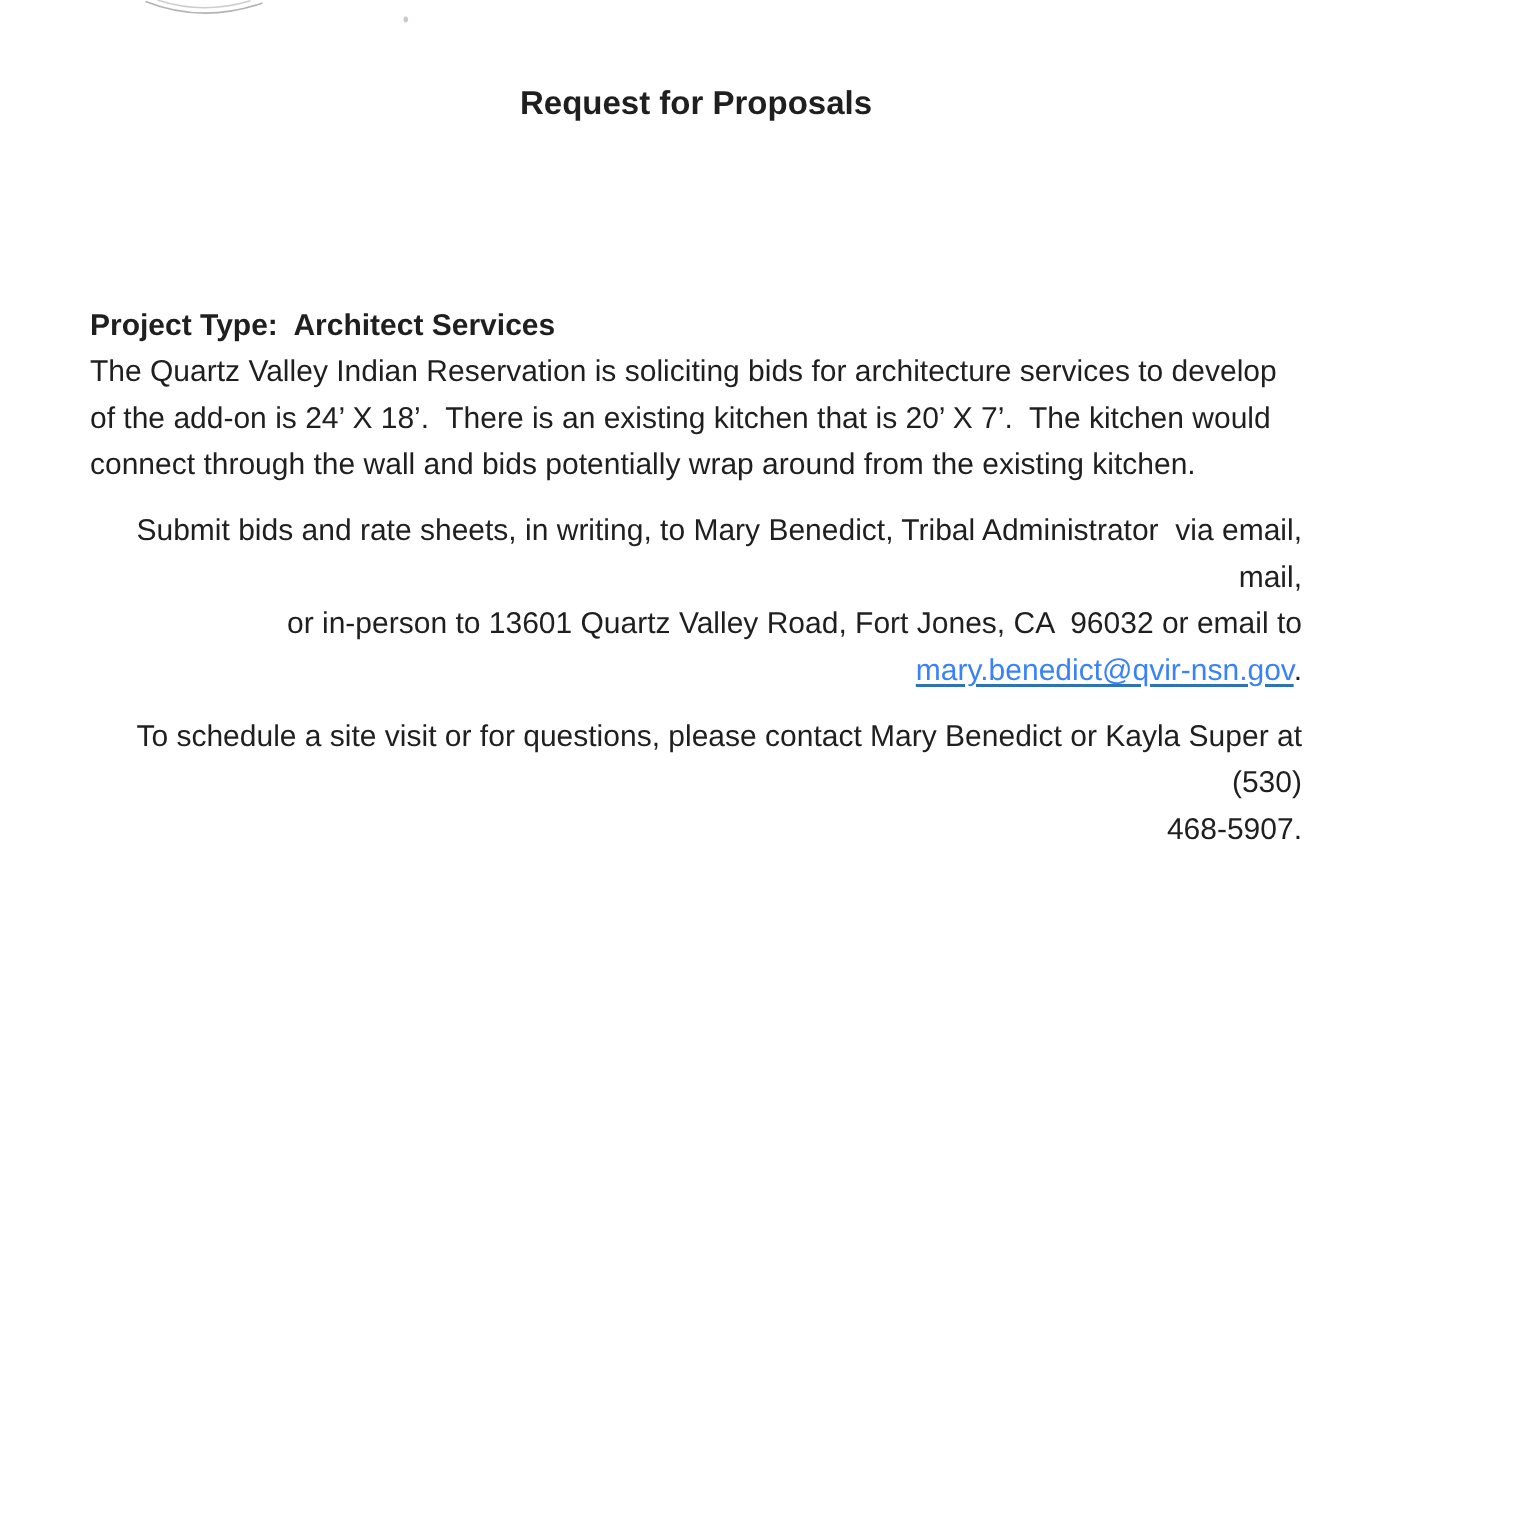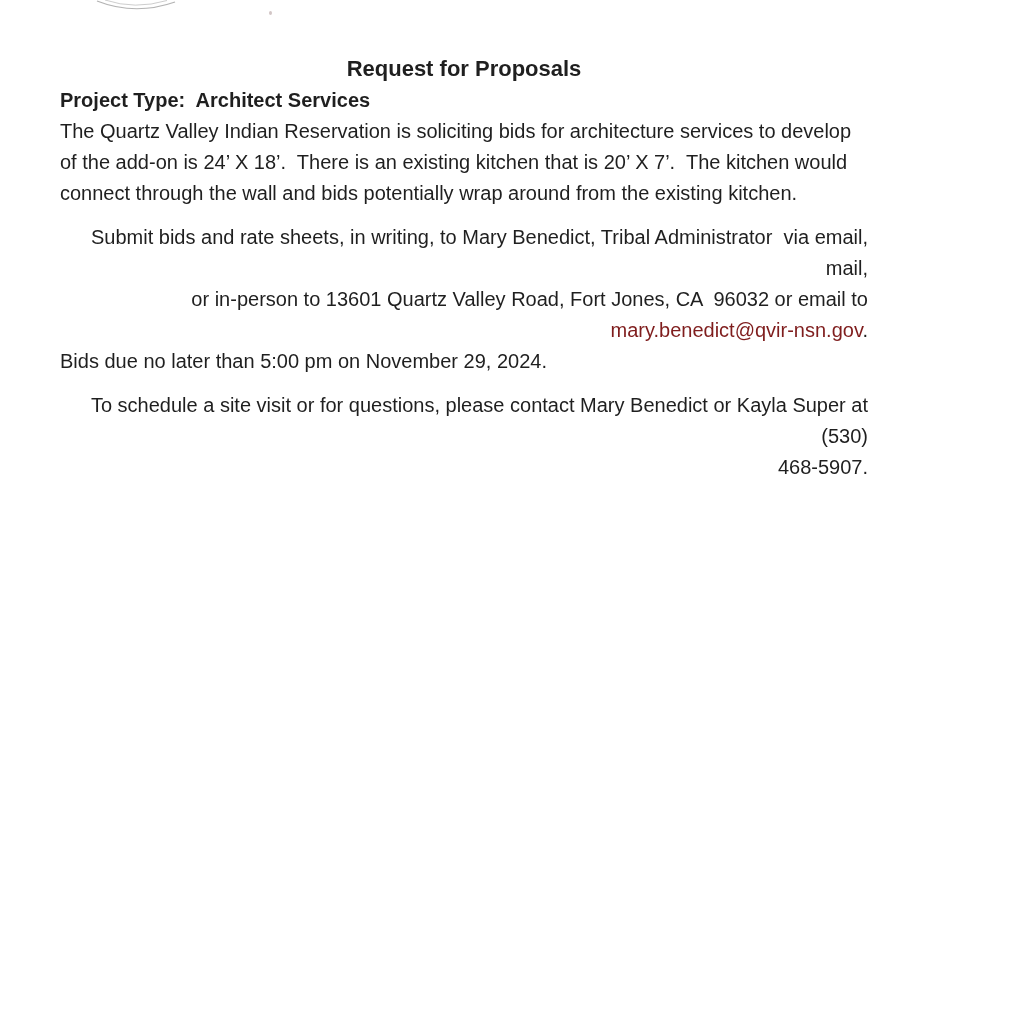--- a/index.html
+++ b/index.html
@@ -39,35 +39,37 @@
     text-align: center;
     font-size: 22px;
     line-height: 33px;
     font-weight: bold;
     white-space: pre-wrap;
   }
   .content {
     padding: 0 60px;
   }
   .heading {
+    margin-top: 117px;
     font-size: 20px;
     line-height: 31px;
     font-weight: bold;
     white-space: pre-wrap;
   }
   .para { margin: 0; }
   .para .line {
     font-size: 20px;
     line-height: 31px;
     white-space: pre-wrap;
   }
   .mt-para-gap   { margin-top: 13px; text-align: right; }
   .mt-blank-line { }
   .email-link {
-    color: #7f1d1d;
+    color: #3b82f6;
+    text-decoration: underline;
     text-decoration-color: #2E74B5;
     text-underline-offset: 3px;
     cursor: pointer;
   }
   .link-suffix { color: #1f1f1f; }
 </style>
 </head>
 <body>
 
 <div class="page">
@@ -90,23 +92,20 @@
       <div class="line">of the add-on is 24’ X 18’.  There is an existing kitchen that is 20’ X 7’.  The kitchen would</div>
       <div class="line">connect through the wall and bids potentially wrap around from the existing kitchen.</div>
     </div>
 
     <div class="para mt-para-gap">
       <div class="line">Submit bids and rate sheets, in writing, to Mary Benedict, Tribal Administrator  via email, mail,</div>
       <div class="line">or in-person to 13601 Quartz Valley Road, Fort Jones, CA  96032 or email to</div>
       <div class="line"><span class="email-link">mary.benedict@qvir-nsn.gov</span><span class="link-suffix">.</span></div>
     </div>
 
-    <div class="para mt-blank-line">
-      <div class="line">Bids due no later than 5:00 pm on November 29, 2024.</div>
-    </div>
 
     <div class="para mt-para-gap">
       <div class="line">To schedule a site visit or for questions, please contact Mary Benedict or Kayla Super at (530)</div>
       <div class="line">468-5907.</div>
     </div>
 
   </div>
 </div>
 
 </body></html>

